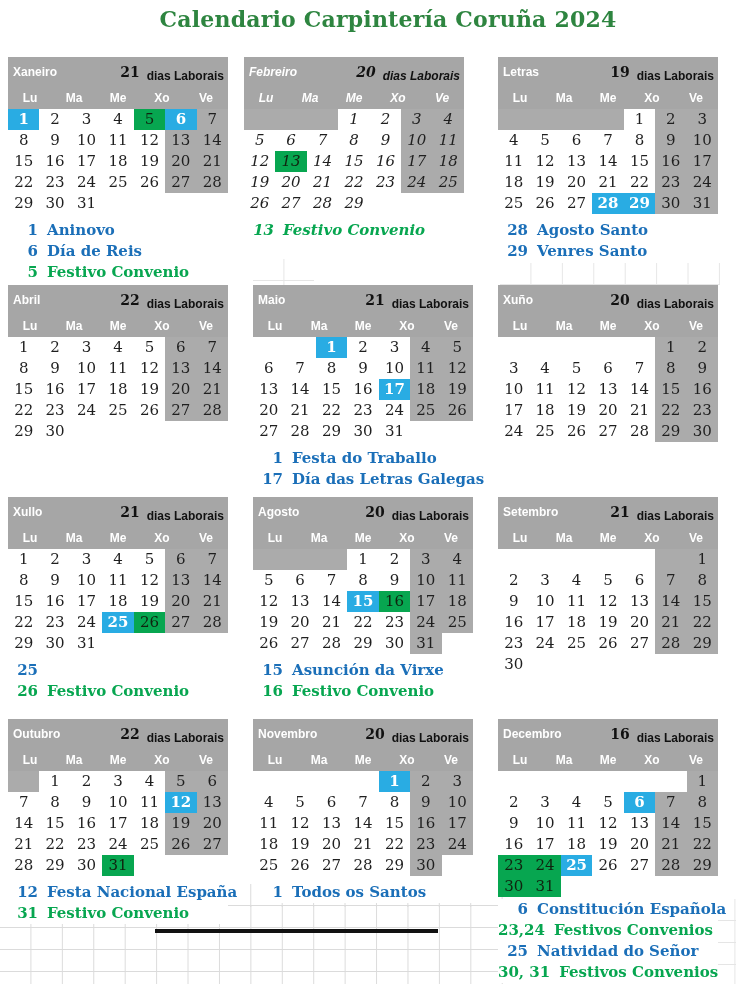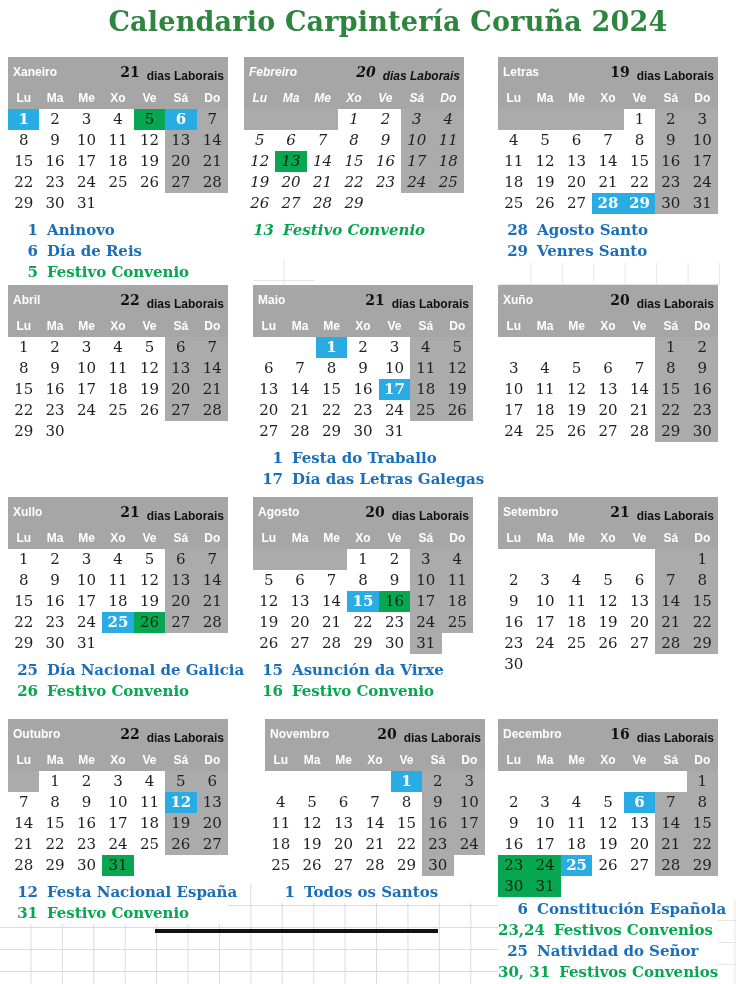--- a/index.html
+++ b/index.html
@@ -2,31 +2,31 @@
 <html style="--title-green: #2E8540; --hdr-gray: #A6A6A6; --wk-gray: #ABABAB; --hol-blue: #29ACE3; --fest-green: #07A650; --note-blue: #1B6FB8;"><head>
 <meta charset="utf-8">
 <style>
   html,body{margin:0;padding:0;}
   body{
     width:736px;height:984px;position:relative;background:#ffffff;overflow:hidden;
     font-family:"DejaVu Serif", serif;
   }
   .title{
     position:absolute;top:6px;left:40px;width:696px;text-align:center;
-    font-family:"DejaVu Serif", serif;font-weight:bold;font-size:27px;
+    font-family:"DejaVu Serif", serif;font-weight:bold;font-size:22px;
     color:var(--title-green,#2E8540);letter-spacing:.2px;white-space:nowrap;
   }
   .month{position:absolute;width:220px;z-index:2;}
   .mh{height:30px;background:var(--hdr-gray,#A6A6A6);display:flex;align-items:center;}
   .mname{flex:1;color:#ffffff;font-family:"Liberation Sans", sans-serif;font-weight:bold;
          font-size:12px;padding-left:5px;white-space:nowrap;}
   .mdays{color:#111111;font-family:"DejaVu Serif", serif;font-weight:bold;font-size:14px;margin-right:7px;}
   .mlabel{color:#111111;font-family:"Liberation Sans", sans-serif;font-weight:bold;font-size:12px;
           padding-right:4px;white-space:nowrap;margin-top:8px;}
-  .dhead{height:22px;background:var(--hdr-gray,#A6A6A6);display:grid;grid-template-columns:repeat(7,1fr);}
+  .dhead{height:22px;background:var(--hdr-gray,#A6A6A6);display:grid;grid-template-columns:repeat(5,1fr);}
   .dhead span{color:#ffffff;font-family:"Liberation Sans", sans-serif;font-weight:bold;font-size:12px;
               text-align:center;line-height:22px;}
   .wk{display:grid;grid-template-columns:repeat(7,1fr);}
   .cell{height:21px;line-height:21px;text-align:center;font-size:15px;color:#1f1f1f;background:#ffffff;}
   .cell.w,.cell.e{background:var(--wk-gray,#ABABAB);}
   .cell.b{background:var(--hol-blue,#29ACE3);color:#ffffff;font-weight:bold;}
   .cell.g{background:var(--fest-green,#07A650);color:#10240f;}
   .notes{margin-top:6px;}
   .m6 .notes{margin-top:2px;}
   .note{display:flex;line-height:21px;font-weight:bold;font-size:15px;background:#ffffff;}
@@ -515,21 +515,20 @@
         <div class="cell">30</div>
         <div class="cell">31</div>
         <div class="cell"></div>
         <div class="cell"></div>
         <div class="cell"></div>
         <div class="cell"></div>
       </div>
       <div class="notes">
         <div class="note blue">
           <span class="nnum">25</span>
-          <span class="ntext">Día Nacional de Galicia</span>
         </div>
         <div class="note green">
           <span class="nnum">26</span>
           <span class="ntext">Festivo Convenio</span>
         </div>
       </div>
     </div>
     <div class="month" style="left: 253px; top: 497px;">
       <div class="mh">
         <span class="mname">Agosto</span>
@@ -735,21 +734,21 @@
         <div class="note blue">
           <span class="nnum">12</span>
           <span class="ntext">Festa Nacional España</span>
         </div>
         <div class="note green">
           <span class="nnum">31</span>
           <span class="ntext">Festivo Convenio</span>
         </div>
       </div>
     </div>
-    <div class="month" style="left: 265px; top: 719px;">
+    <div class="month" style="left: 253px; top: 719px;">
       <div class="mh">
         <span class="mname">Novembro</span>
         <span class="mdays">20</span>
         <span class="mlabel">dias Laborais</span>
       </div>
       <div class="dhead">
         <span>Lu</span>
         <span>Ma</span>
         <span>Me</span>
         <span>Xo</span>

